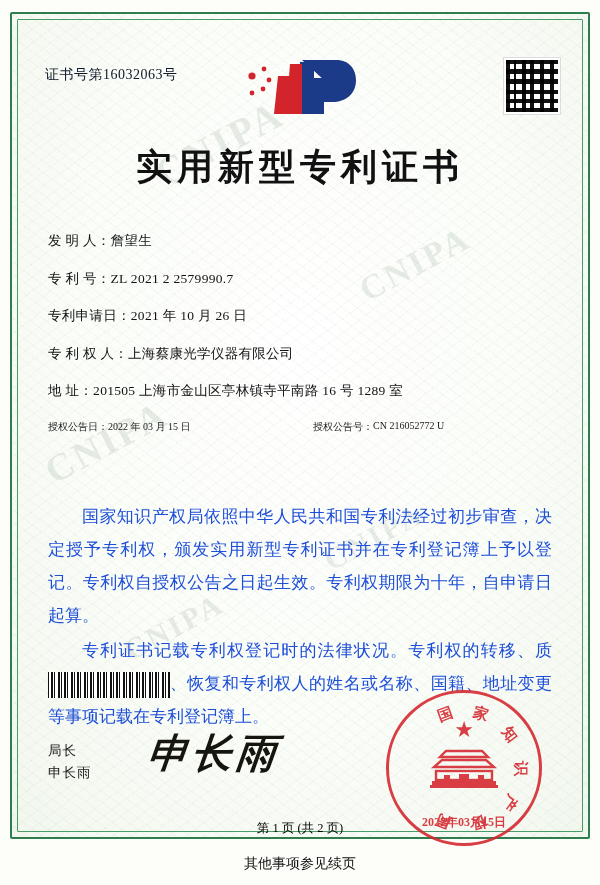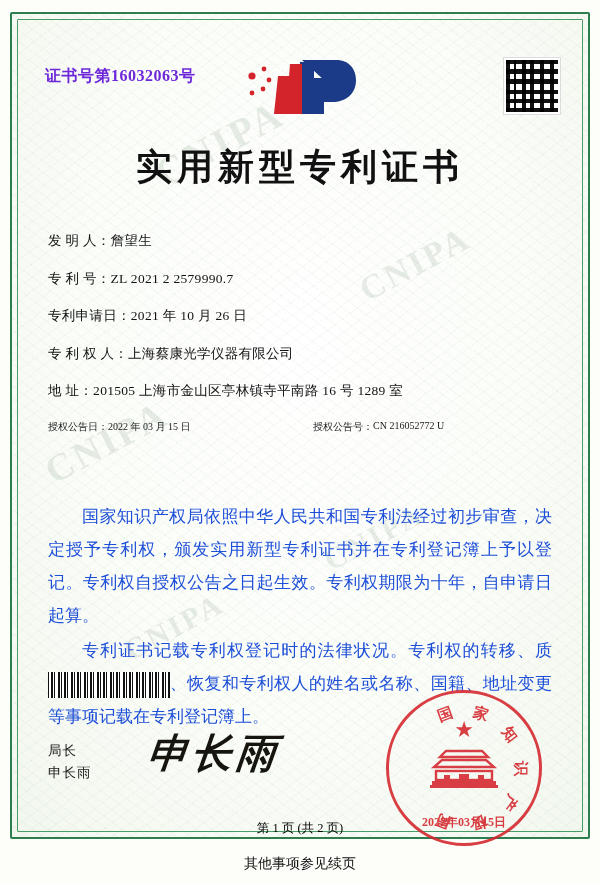--- a/index.html
+++ b/index.html
@@ -67,24 +67,23 @@
   .wm2 { left: 355px; top: 245px; font-size: 34px; }
   .wm3 { left: 40px;  top: 420px; font-size: 38px; }
   .wm4 { left: 320px; top: 520px; font-size: 30px; }
   .wm5 { left: 120px; top: 610px; font-size: 30px; }
 
   
   .cert-no {
     position: absolute;
     left: 45px;
     top: 66px;
-    font-size: 16px;
+    font-size: 14px;
     letter-spacing: 0.5px;
-    color: #6d28d9;
-    font-weight: bold;
+    color: #0f172a;
   }
   .qr {
     position: absolute;
     right: 40px;
     top: 58px;
     width: 52px;
     height: 52px;
     background-color: #fff;
     background-image:
       linear-gradient(90deg, #111 0 4px, transparent 4px 8px, #111 8px 10px, transparent 10px 16px, #111 16px 20px, transparent 20px 24px, #111 24px 28px, transparent 28px 34px, #111 34px 38px, transparent 38px 44px, #111 44px 48px, transparent 48px 52px),

